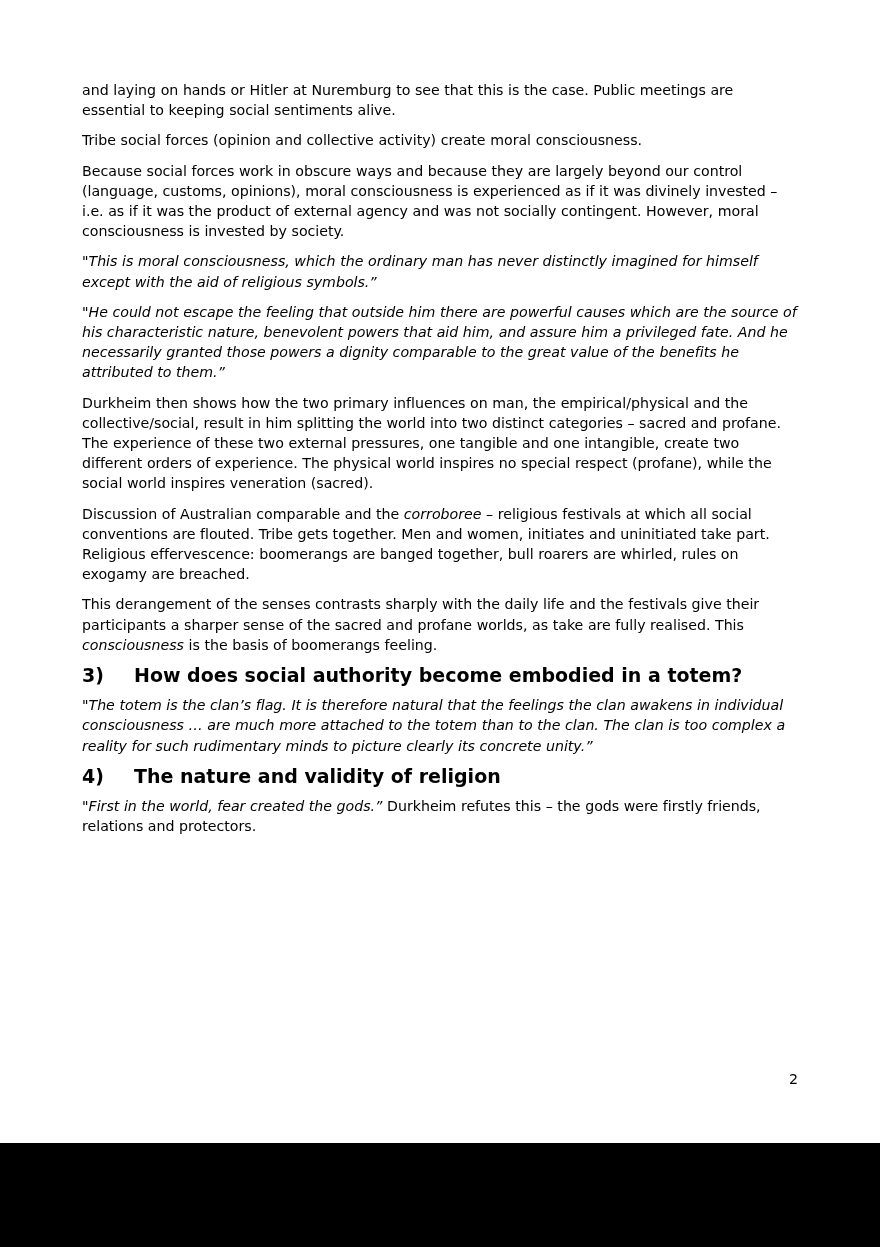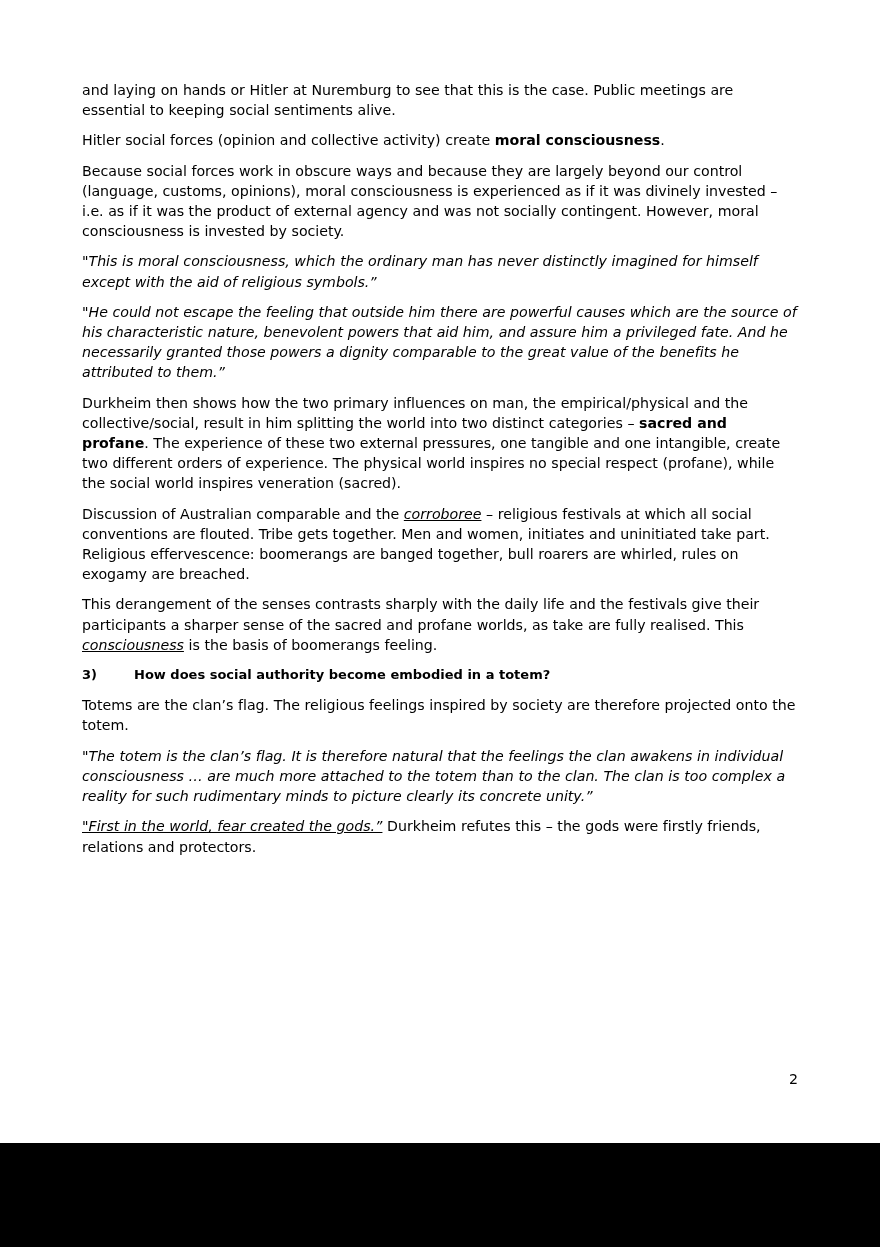--- a/index.html
+++ b/index.html
@@ -40,27 +40,27 @@
     line-height: 20.2px;
     letter-spacing: -0.02px;
     text-align: left;
     word-spacing: 0.1px;
   }
 
   p.quote {
     font-style: italic;
   }
 
-  .b { font-weight: bold; }
-  .i { font-style: italic; text-decoration: underline; }
+  .b { font-weight: normal; }
+  .i { font-style: italic; }
 
   
   p.heading {
     margin: 0 0 10px 0;
-    font-size: 13px;
+    font-size: 19px;
     line-height: 20.2px;
     font-weight: bold;
     display: block;
   }
   p.heading .num {
     display: inline-block;
     width: 52px;
   }
 
   
@@ -93,42 +93,42 @@
 </style>
 </head>
 <body>
 
 <div id="page-sheet">
 
   <div id="doc-body">
 
     <p class="para">and laying on hands or Hitler at Nuremburg to see that this is the case.  Public meetings are essential to keeping social sentiments alive.</p>
 
-    <p class="para"><span>Hitler social forces (opinion and collective activity) create </span><span class="b">moral consciousness</span><span>.</span></p>
+    <p class="para"><span>Tribe social forces (opinion and collective activity) create </span><span class="b">moral consciousness</span><span>.</span></p>
 
     <p class="para">Because social forces work in obscure ways and because they are largely beyond our control (language, customs, opinions), moral consciousness is experienced as if it was divinely invested – i.e. as if it was the product of external agency and was not socially contingent.  However, moral consciousness is invested by society.</p>
 
     <p class="para quote">"This is moral consciousness, which the ordinary man has never distinctly imagined for himself except with the aid of religious symbols.”</p>
 
     <p class="para quote">"He could not escape the feeling that outside him there are powerful causes which are the source of his characteristic nature, benevolent powers that aid him, and assure him a privileged fate.  And he necessarily granted those powers a dignity comparable to the great value of the benefits he attributed to them.”</p>
 
     <p class="para"><span>Durkheim then shows how the two primary influences on man, the empirical/physical and the collective/social, result in him splitting the world into two distinct categories – </span><span class="b">sacred and profane</span><span>. The experience of these two external pressures, one tangible and one intangible, create two different orders of experience. The physical world inspires no special respect (profane), while the social world inspires veneration (sacred).</span></p>
 
     <p class="para"><span>Discussion of Australian comparable and the </span><span class="i">corroboree</span><span> – religious festivals at which all social conventions are flouted.  Tribe gets together.  Men and women, initiates and uninitiated take part.  Religious effervescence: boomerangs are banged together, bull roarers are whirled, rules on exogamy are breached.</span></p>
 
     <p class="para"><span>This derangement of the senses contrasts sharply with the daily life and the festivals give their participants a sharper sense of the sacred and profane worlds, as take are fully realised.  This </span><span class="i">consciousness</span><span> is the basis of boomerangs feeling.</span></p>
 
     <p class="heading"><span class="num">3)</span><span>How does social authority become embodied in a totem?</span></p>
 
-    <p class="para">Totems are the clan’s flag.  The religious feelings inspired by society are therefore projected onto the totem.</p>
 
     <p class="para quote">"The totem is the clan’s flag.  It is therefore natural that the feelings the clan awakens in individual consciousness … are much more attached to the totem than to the clan.  The clan is too complex a reality for such rudimentary minds to picture clearly its concrete unity.”</p>
 
 
 
+    <p class="heading"><span class="num">4)</span><span>The nature and validity of religion</span></p>
 
     <p class="para"><span class="i">"First in the world, fear created the gods.”</span><span>  Durkheim refutes this – the gods were firstly friends, relations and protectors.</span></p>
 
   </div>
 
   <div id="page-number">2</div>
 
 </div>
 
 <div id="bottom-band"></div>

